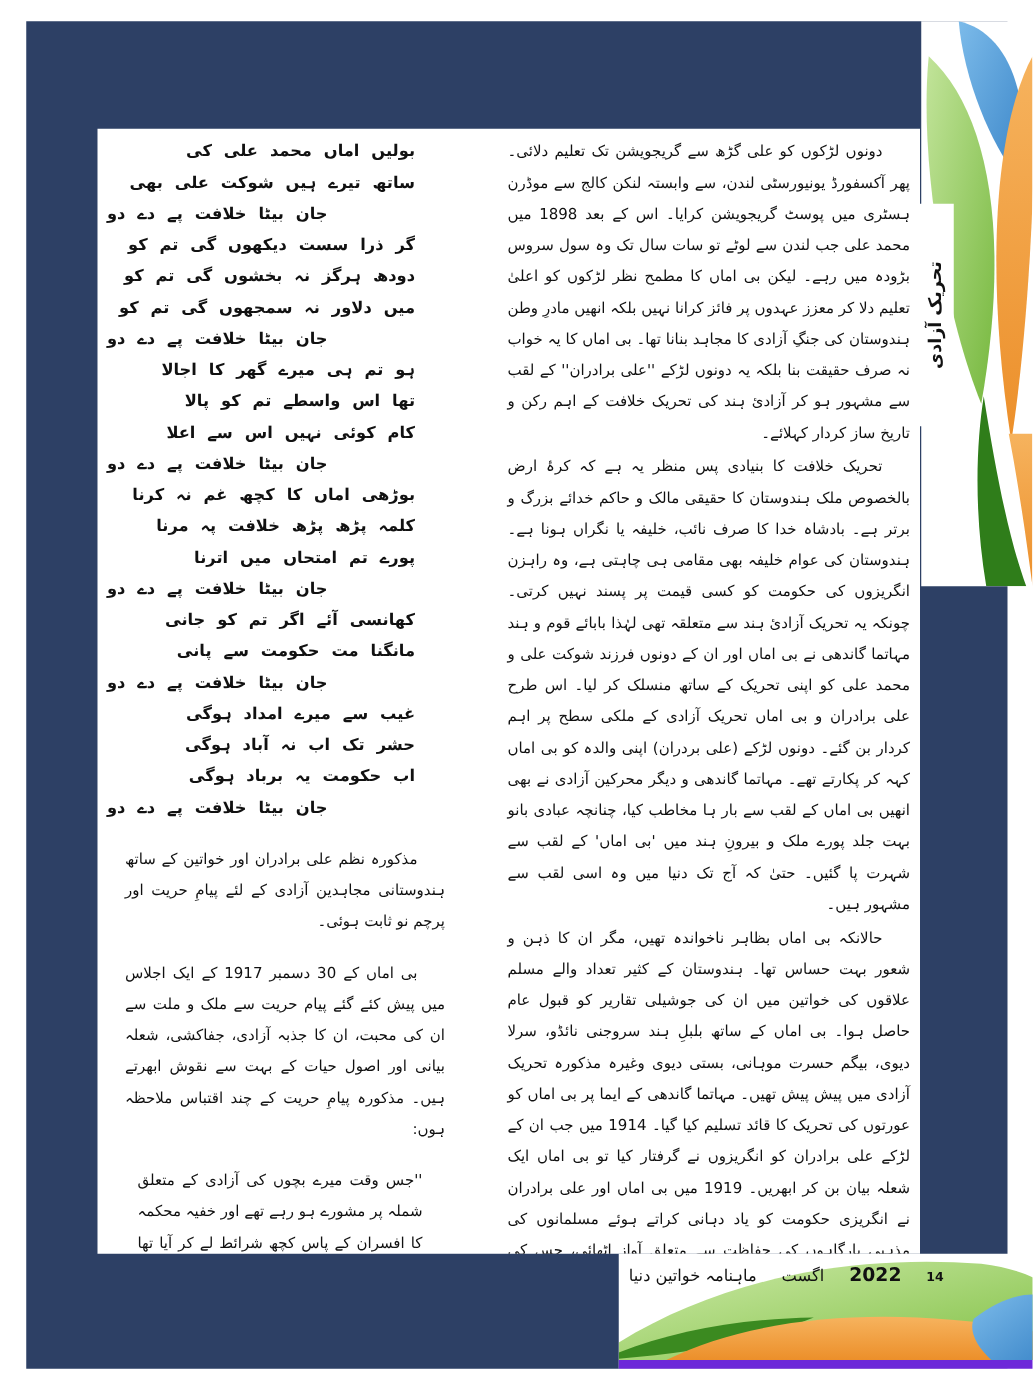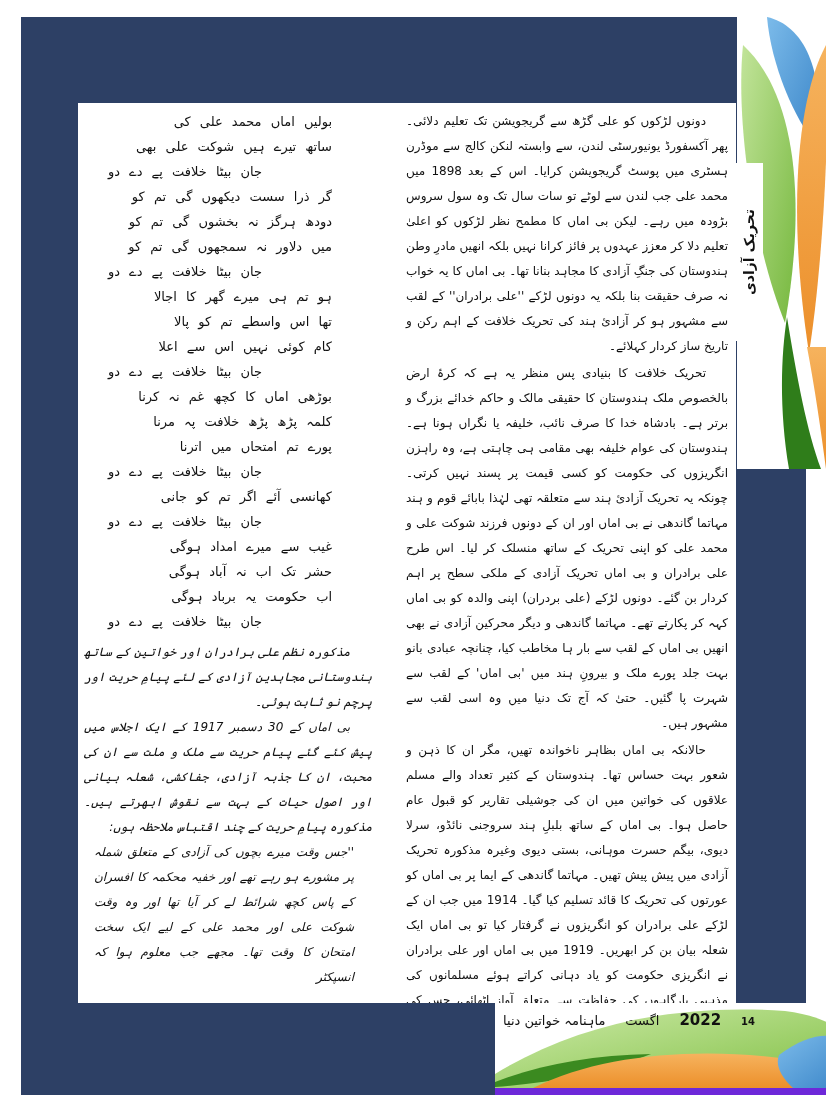--- a/index.html
+++ b/index.html
@@ -20,29 +20,29 @@
     padding:0;box-sizing:border-box;
   }
   .col{overflow:hidden;box-sizing:border-box;}
   .col-prose{width:350px;padding:6px 8px 0 4px;}
   .col-poem{flex:1;padding:4px 2px 0 6px;}
   .para{
     direction:rtl;text-align:justify;
     font-size:12px;line-height:25px;color:#111;
     margin:0 0 2px 16px;text-indent:22px;
   }
-  .poem{direction:rtl;margin:2px 0 6px 0;}
+  .poem{direction:rtl;margin:2px 0 6px 0;font-weight:bold;}
   .poem-line{
     display:block;font-size:13px;line-height:25px;color:#111;
     padding-right:40px;word-spacing:5px;white-space:nowrap;
   }
   .poem-line.refrain{padding-right:110px;}
   .left-para{
     direction:rtl;text-align:justify;
-    font-size:12px;line-height:25px;color:#111;margin:0;font-style:italic;
+    font-size:12px;line-height:25px;color:#111;margin:16px;
   }
   .left-para.indent{text-indent:22px;}
   .quote{padding:0 18px 0 10px;}
   
   .side-tab{
     position:absolute;left:735px;top:163px;width:28px;height:178px;
     background:#ffffff;display:flex;align-items:center;justify-content:center;
     z-index:5;
   }
   .side-tab span{
@@ -124,20 +124,21 @@
       <span class="poem-line refrain">جان بیٹا خلافت پے دے دو</span>
       <span class="poem-line">ہو تم ہی میرے گھر کا اجالا</span>
       <span class="poem-line">تھا اس واسطے تم کو پالا</span>
       <span class="poem-line">کام کوئی نہیں اس سے اعلا</span>
       <span class="poem-line refrain">جان بیٹا خلافت پے دے دو</span>
       <span class="poem-line">بوڑھی اماں کا کچھ غم نہ کرنا</span>
       <span class="poem-line">کلمہ پڑھ پڑھ خلافت پہ مرنا</span>
       <span class="poem-line">پورے تم امتحاں میں اترنا</span>
       <span class="poem-line refrain">جان بیٹا خلافت پے دے دو</span>
       <span class="poem-line">کھانسی آئے اگر تم کو جانی</span>
+      <span class="poem-line">مانگنا مت حکومت سے پانی</span>
       <span class="poem-line refrain">جان بیٹا خلافت پے دے دو</span>
       <span class="poem-line">غیب سے میرے امداد ہوگی</span>
       <span class="poem-line">حشر تک اب نہ آباد ہوگی</span>
       <span class="poem-line">اب حکومت یہ برباد ہوگی</span>
       <span class="poem-line refrain">جان بیٹا خلافت پے دے دو</span>
     </div>
     <p class="left-para indent">مذکورہ نظم علی برادران اور خواتین کے ساتھ ہندوستانی مجاہدین آزادی کے لئے پیامِ حریت اور پرچم نو ثابت ہوئی۔</p>
     <p class="left-para indent">بی اماں کے 30 دسمبر 1917 کے ایک اجلاس میں پیش کئے گئے پیام حریت سے ملک و ملت سے ان کی محبت، ان کا جذبہ آزادی، جفاکشی، شعلہ بیانی اور اصول حیات کے بہت سے نقوش ابھرتے ہیں۔ مذکورہ پیامِ حریت کے چند اقتباس ملاحظہ ہوں:</p>
     <p class="left-para quote">''جس وقت میرے بچوں کی آزادی کے متعلق شملہ پر مشورے ہو رہے تھے اور خفیہ محکمہ کا افسران کے پاس کچھ شرائط لے کر آیا تھا اور وہ وقت شوکت علی اور محمد علی کے لیے ایک سخت امتحان کا وقت تھا۔ مجھے جب معلوم ہوا کہ انسپکٹر</p>
   </div>

